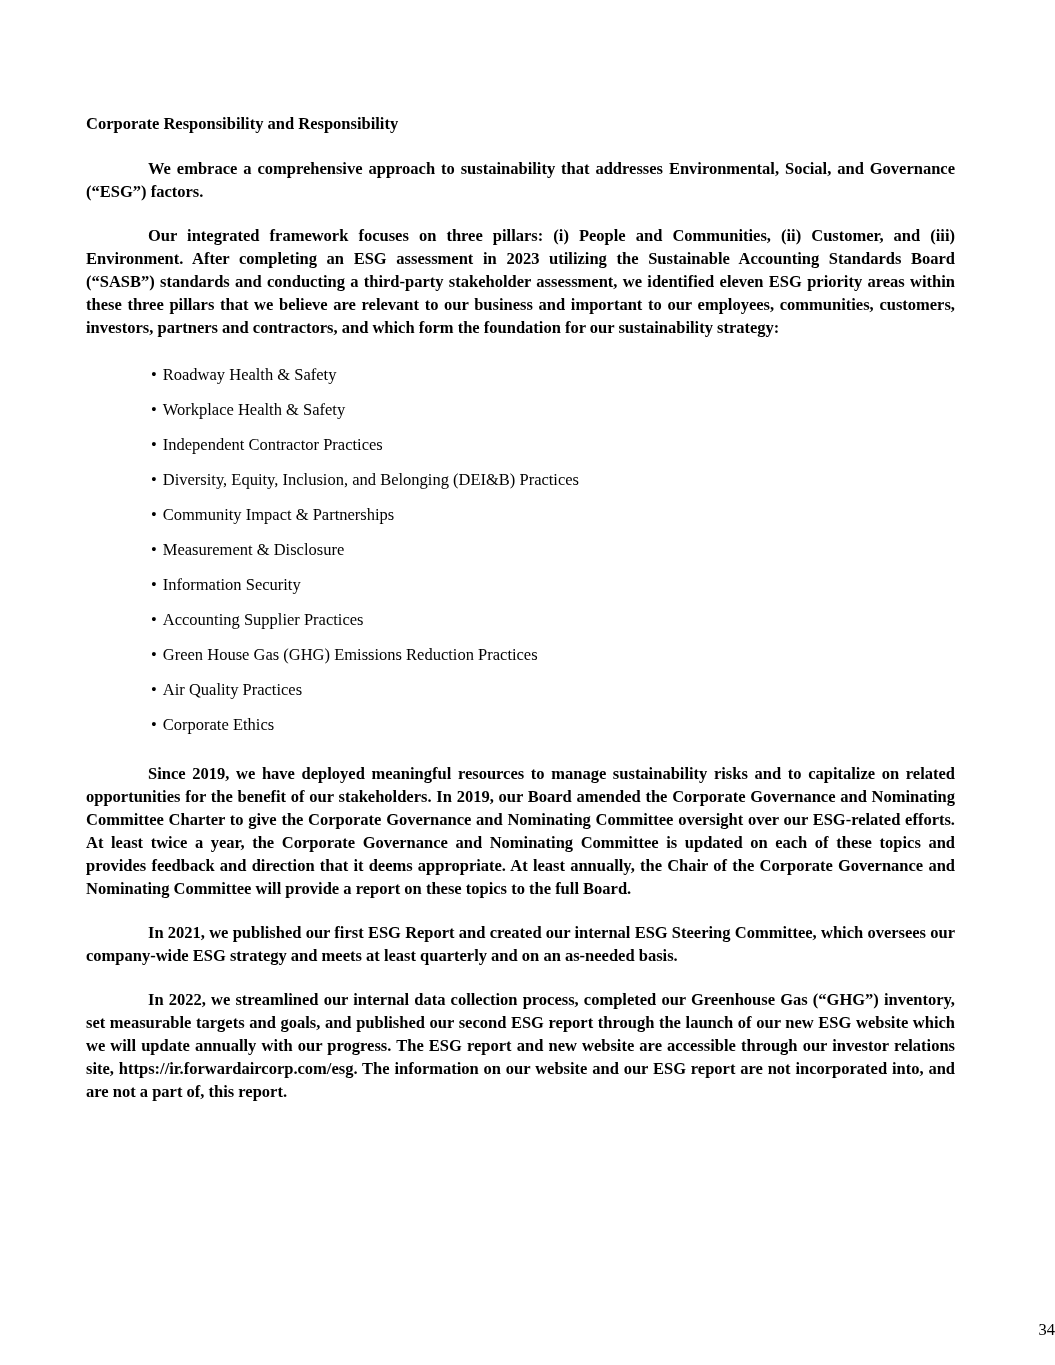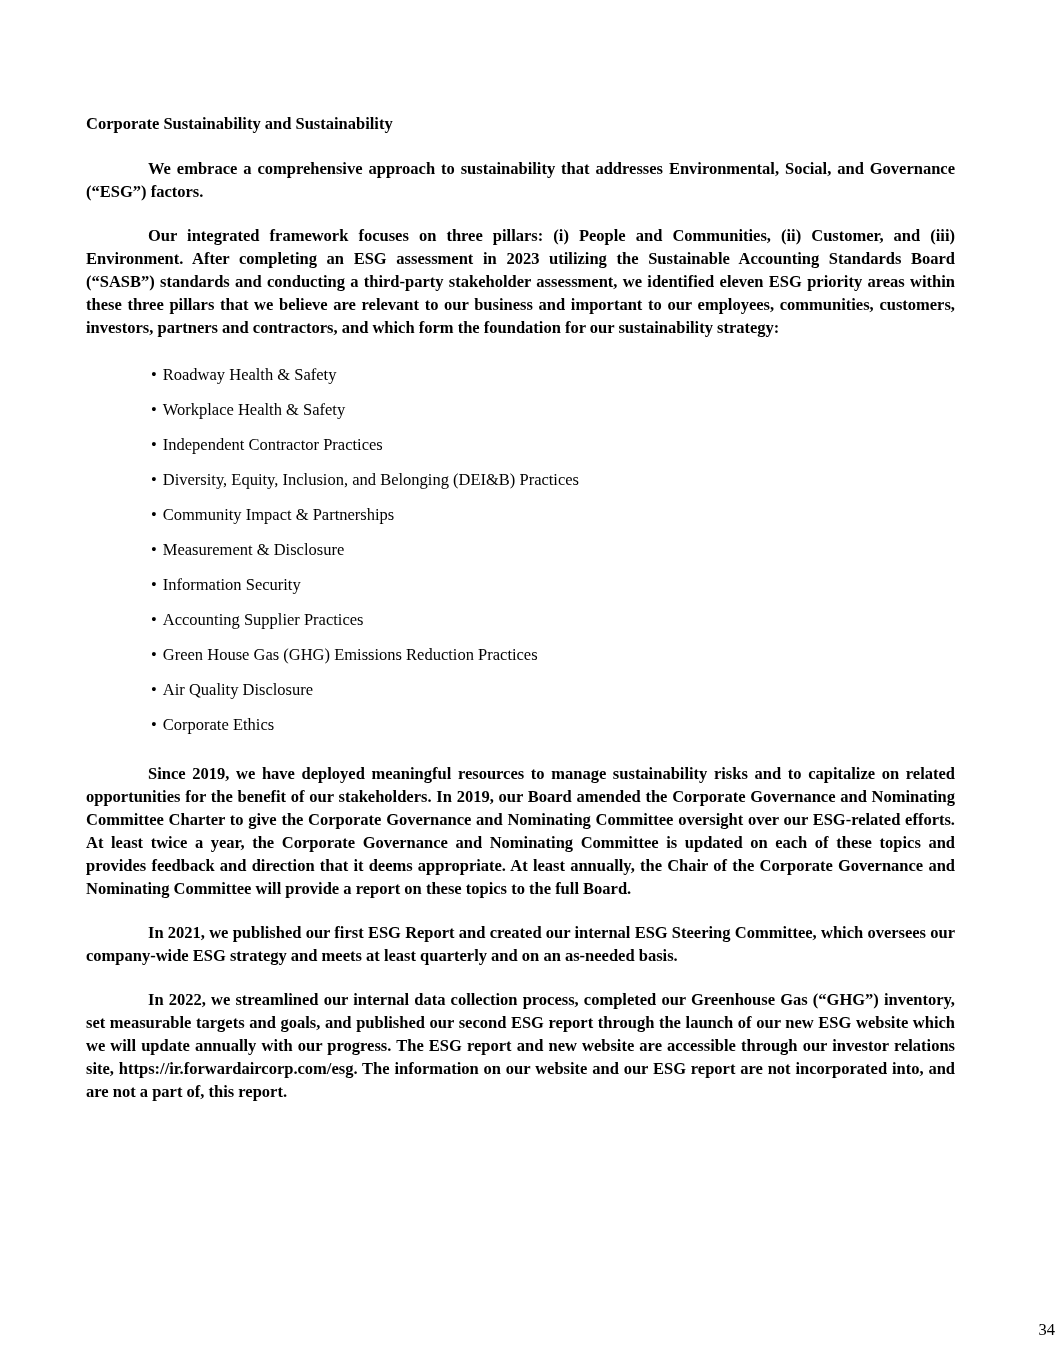--- a/index.html
+++ b/index.html
@@ -57,21 +57,21 @@
     width: 1055px;
     text-align: right;
     font-size: 16.5px;
   }
 </style>
 </head>
 <body>
 
 <div class="page">
 
-  <div class="heading">Corporate Sustainability and Sustainability</div>
+  <div class="heading">Corporate Responsibility and Responsibility</div>
 
   <p class="para">We embrace a comprehensive approach to sustainability that addresses Environmental, Social, and Governance (“ESG”) factors.</p>
 
   <p class="para">Our integrated framework focuses on three pillars: (i) People and Communities, (ii) Customer, and (iii) Environment. After completing an ESG assessment in 2023 utilizing the Sustainable Accounting Standards Board (“SASB”) standards and conducting a third-party stakeholder assessment, we identified eleven ESG priority areas within these three pillars that we believe are relevant to our business and important to our employees, communities, customers, investors, partners and contractors, and which form the foundation for our sustainability strategy:</p>
 
   <ul class="bullet-list">
     <li>
       <span class="bullet-marker">•</span><span>Roadway Health &amp; Safety</span>
     </li>
     <li>
@@ -92,21 +92,21 @@
     <li>
       <span class="bullet-marker">•</span><span>Information Security</span>
     </li>
     <li>
       <span class="bullet-marker">•</span><span>Accounting Supplier Practices</span>
     </li>
     <li>
       <span class="bullet-marker">•</span><span>Green House Gas (GHG) Emissions Reduction Practices</span>
     </li>
     <li>
-      <span class="bullet-marker">•</span><span>Air Quality Disclosure</span>
+      <span class="bullet-marker">•</span><span>Air Quality Practices</span>
     </li>
     <li>
       <span class="bullet-marker">•</span><span>Corporate Ethics</span>
     </li>
   </ul>
 
   <p class="para">Since 2019, we have deployed meaningful resources to manage sustainability risks and to capitalize on related opportunities for the benefit of our stakeholders. In 2019, our Board amended the Corporate Governance and Nominating Committee Charter to give the Corporate Governance and Nominating Committee oversight over our ESG-related efforts. At least twice a year, the Corporate Governance and Nominating Committee is updated on each of these topics and provides feedback and direction that it deems appropriate. At least annually, the Chair of the Corporate Governance and Nominating Committee will provide a report on these topics to the full Board.</p>
 
 
   <p class="para">In 2021, we published our first ESG Report and created our internal ESG Steering Committee, which oversees our company-wide ESG strategy and meets at least quarterly and on an as-needed basis.</p>

